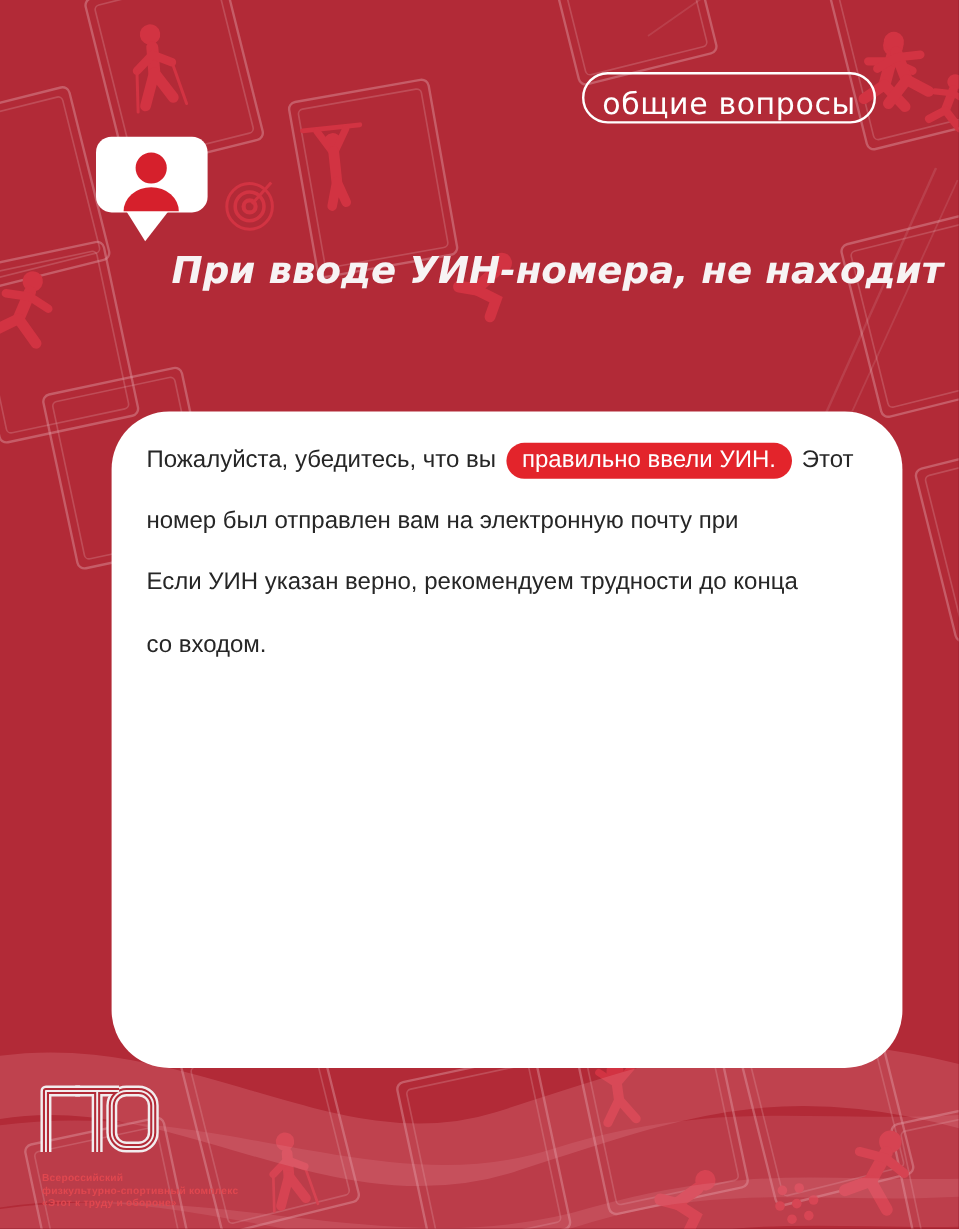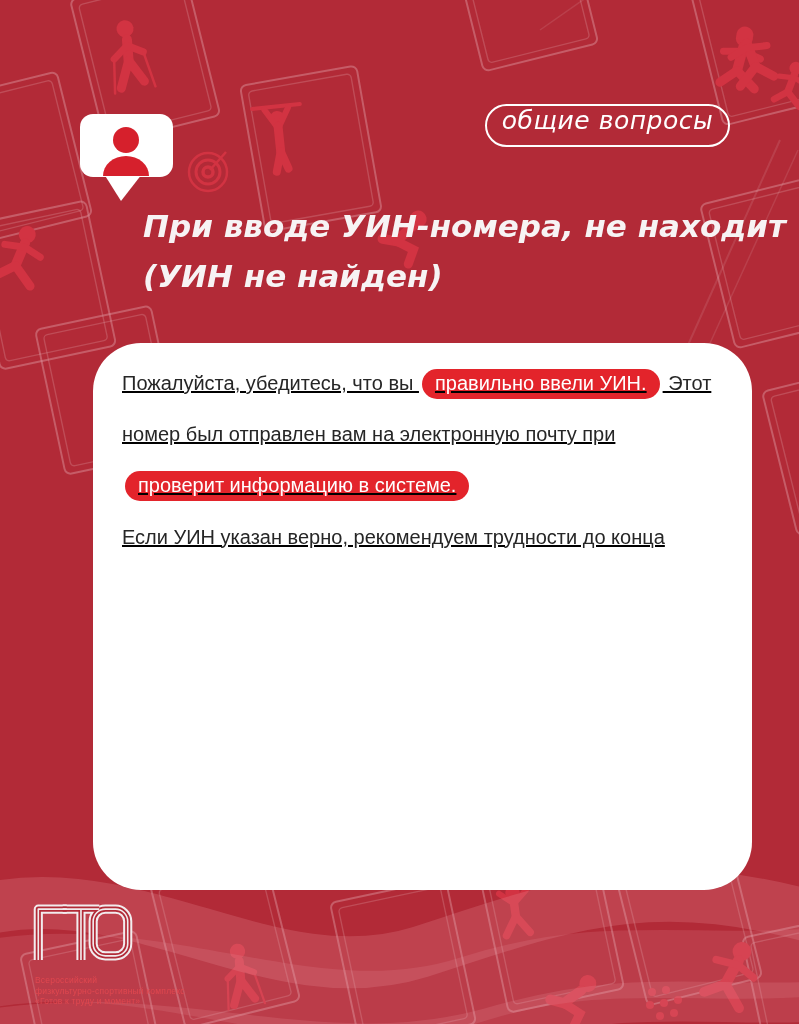--- a/index.html
+++ b/index.html
@@ -5,49 +5,48 @@
   html,body{margin:0;padding:0;background:#8c1f2b;}
   .canvas{
     position:relative;width:799px;height:1024px;overflow:hidden;
     background:#b22a37;
     font-family:"Liberation Sans",sans-serif;
   }
   .bg-svg{position:absolute;left:0;top:0;width:799px;height:1024px;}
   .badge{
     position:absolute;left:485px;top:60px;width:245px;height:43px;
     box-sizing:border-box;border:2.5px solid #ffffff;border-radius:24px;
-    display:flex;align-items:flex-start;justify-content:center;
+    display:flex;align-items:flex-end;justify-content:center;
     color:#ffffff;font-family:"DejaVu Sans",sans-serif;
-    font-style:italic;font-size:25px;letter-spacing:0.5px;margin-top:44px;
+    font-size:25px;letter-spacing:0.5px;
   }
   .bubble-icon{position:absolute;left:76px;top:110px;}
   .title{
     position:absolute;left:143px;top:201px;width:640px;
     color:#f7f3f4;font-family:"DejaVu Sans",sans-serif;
     font-weight:bold;font-style:italic;font-size:31px;line-height:50px;
     white-space:nowrap;
   }
   .card{
     position:absolute;left:93px;top:343px;width:659px;height:547px;
     box-sizing:border-box;background:#ffffff;border-radius:48px;
     padding:15px 20px 0 29px;
-    text-decoration:underline;
   }
   .card-line{
     line-height:51.2px;white-space:nowrap;
     font-size:20px;color:#262626;
   }
   .pill{
     background:#e3242b;color:#ffffff;
     border-radius:19px;padding:3px 13px 5px;margin:0 3px;
   }
   .logo{position:absolute;left:32px;top:901px;width:180px;}
   .logo-caption{
     margin-top:7px;margin-left:3px;
-    color:#e0474f;font-size:8.5px;line-height:10.5px;font-weight:normal;
+    color:#e0474f;font-size:8.5px;line-height:10.5px;font-weight:bold;
     letter-spacing:0.2px;white-space:nowrap;
   }
 </style>
 </head>
 <body>
 
 <div class="canvas">
 
   <svg class="bg-svg" viewBox="0 0 799 1024" xmlns="http://www.w3.org/2000/svg">
     <defs>
@@ -176,29 +175,28 @@
 
   <svg class="bubble-icon" width="100" height="95" viewBox="0 0 100 95" xmlns="http://www.w3.org/2000/svg">
     <rect x="4" y="4" width="93" height="63" rx="13" fill="#ffffff"></rect>
     <polygon points="28,64 66,64 45,91" fill="#ffffff"></polygon>
     <circle cx="50" cy="30" r="13" fill="#d6202c"></circle>
     <path d="M27,66 a23,20 0 0 1 46,0 z" fill="#d6202c"></path>
   </svg>
 
   <div class="title">
     <div>При вводе УИН-номера, не находит УИН</div>
-    <div>(УИН не найден)</div>
   </div>
 
   <div class="card">
     <div id="card-body">
         <div class="card-line"><span>Пожалуйста, убедитесь, что вы </span><span class="pill">правильно ввели УИН.</span><span> Этот</span></div>
         <div class="card-line"><span>номер был отправлен вам на электронную почту при</span></div>
-        <div class="card-line"><span class="pill">проверит информацию в системе.</span></div>
         <div class="card-line"><span>Если УИН указан верно, рекомендуем трудности до конца</span></div>
+        <div class="card-line"><span>со входом.</span></div>
       </div>
   </div>
 
   <div class="logo">
     <svg width="102" height="63" viewBox="0 0 100 62" xmlns="http://www.w3.org/2000/svg" fill="none" stroke-linejoin="round">
       <g stroke="#f2ecee" stroke-width="9">
         <path d="M6,58 V8 H34"></path>
         <path d="M30,8 H66 M48,8 V58"></path>
         <path d="M72,8 h10 a12,12 0 0 1 12,12 v22 a12,12 0 0 1 -12,12 h-10 a12,12 0 0 1 -12,-12 v-22 a12,12 0 0 1 12,-12 z"></path>
       </g>
@@ -209,17 +207,17 @@
       </g>
       <g stroke="#f2ecee" stroke-width="1.6">
         <path d="M6,58 V8 H34"></path>
         <path d="M30,8 H66 M48,8 V58"></path>
         <path d="M72,8 h10 a12,12 0 0 1 12,12 v22 a12,12 0 0 1 -12,12 h-10 a12,12 0 0 1 -12,-12 v-22 a12,12 0 0 1 12,-12 z"></path>
       </g>
     </svg>
     <div class="logo-caption" id="logo-caption">
         <div>Всероссийский</div>
         <div>физкультурно-спортивный комплекс</div>
-        <div>«Готов к труду и момент»</div>
+        <div>«Этот к труду и обороне»</div>
       </div>
   </div>
 
 </div>
 
 </body></html>

